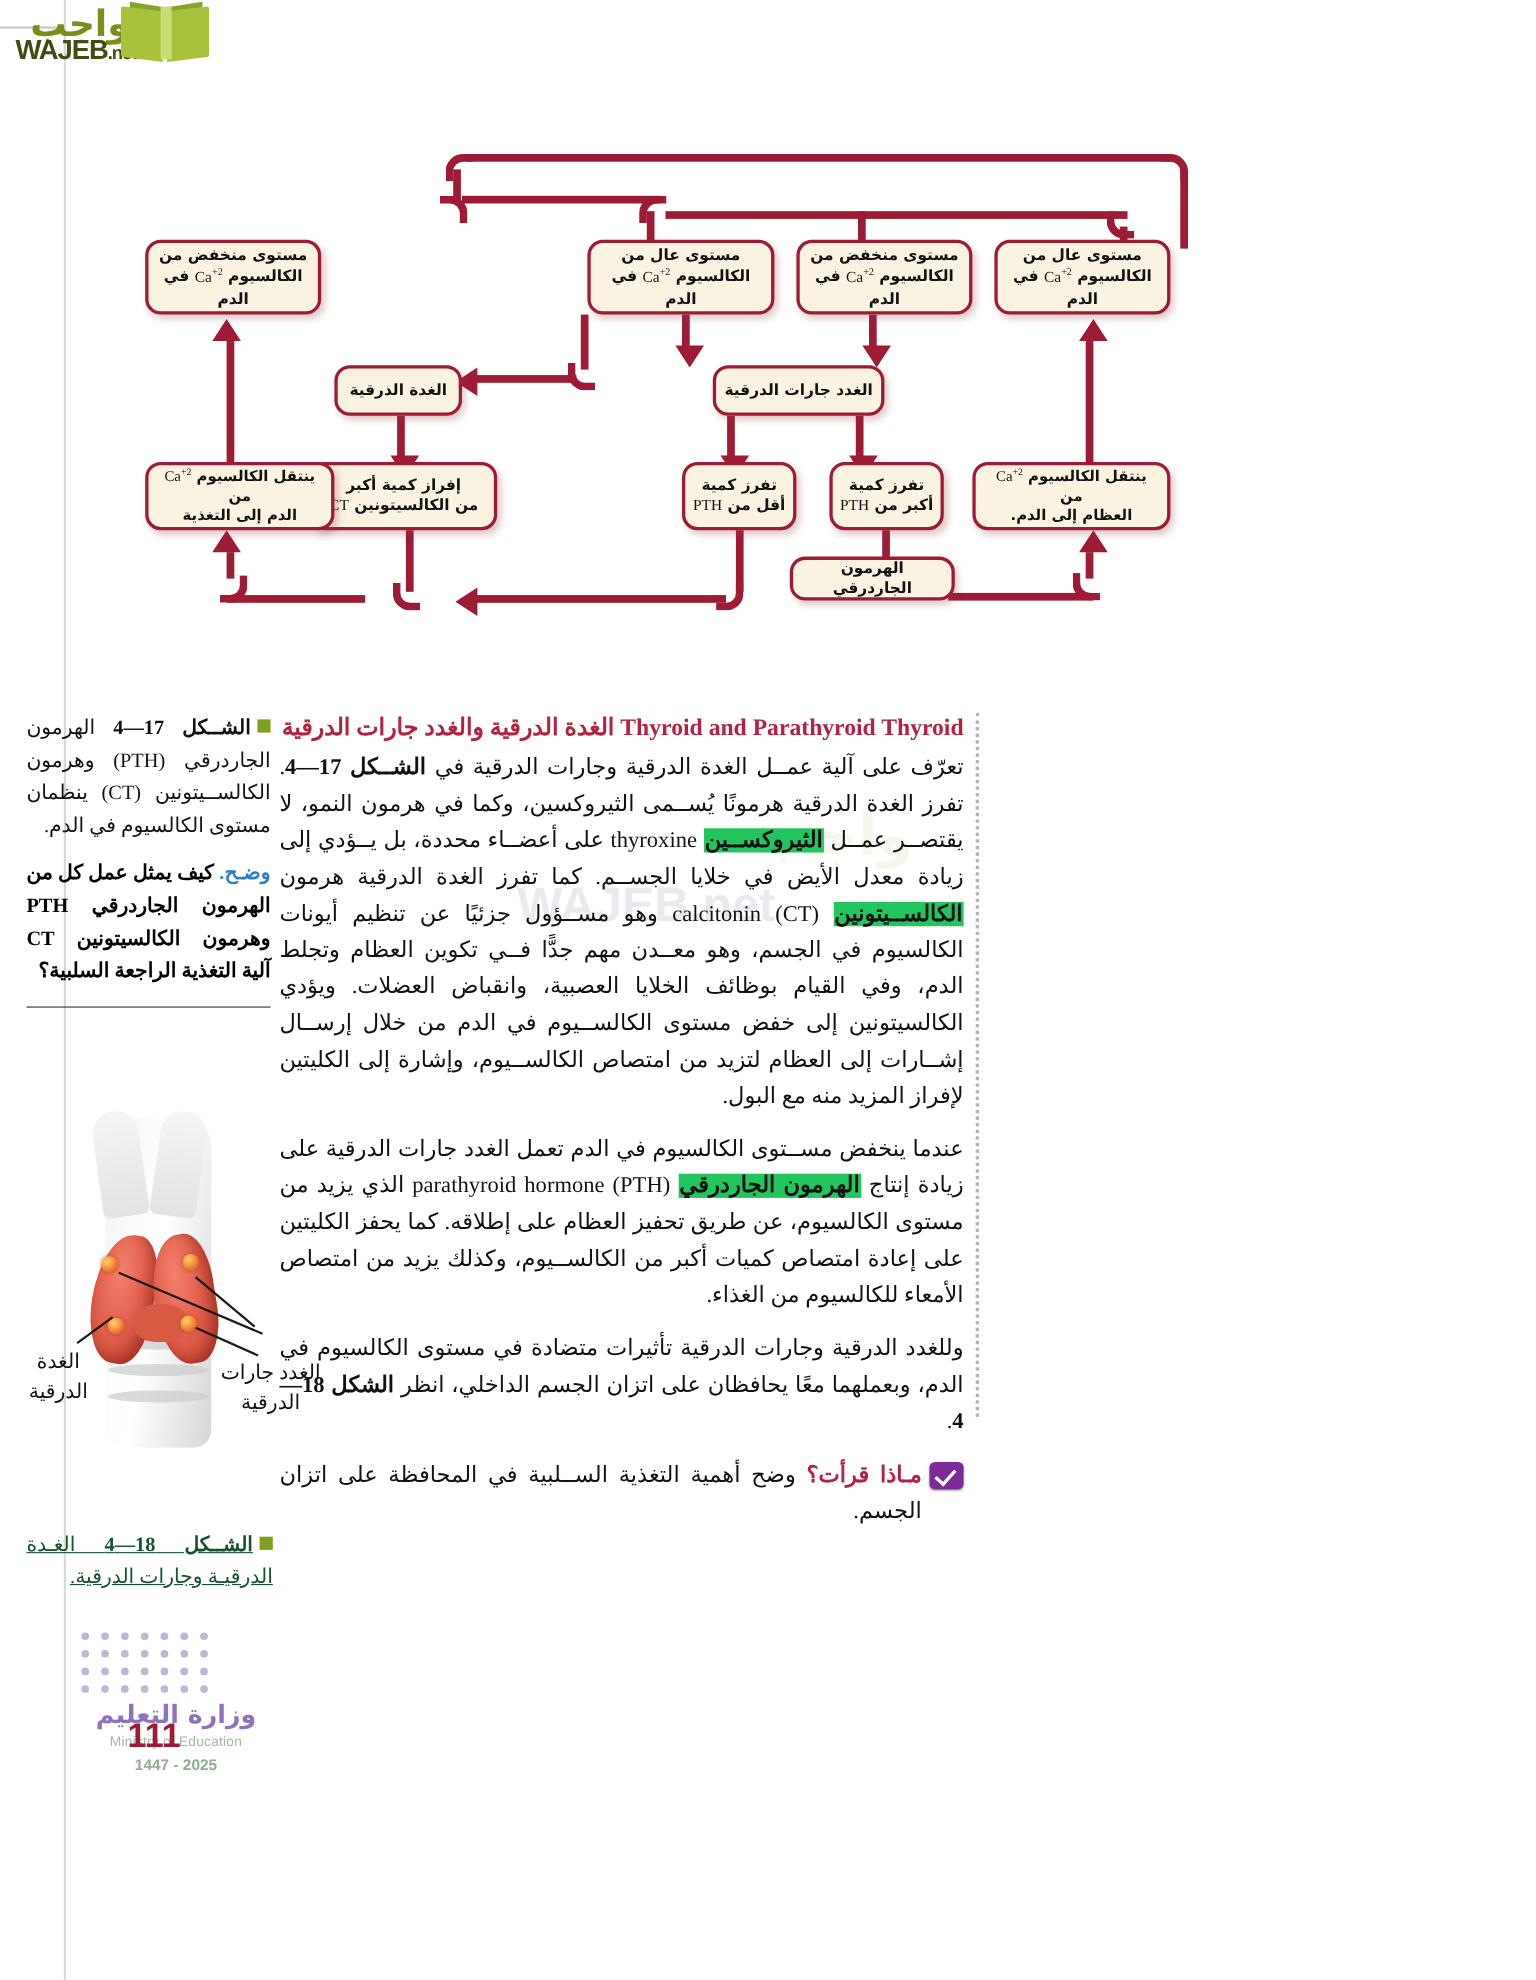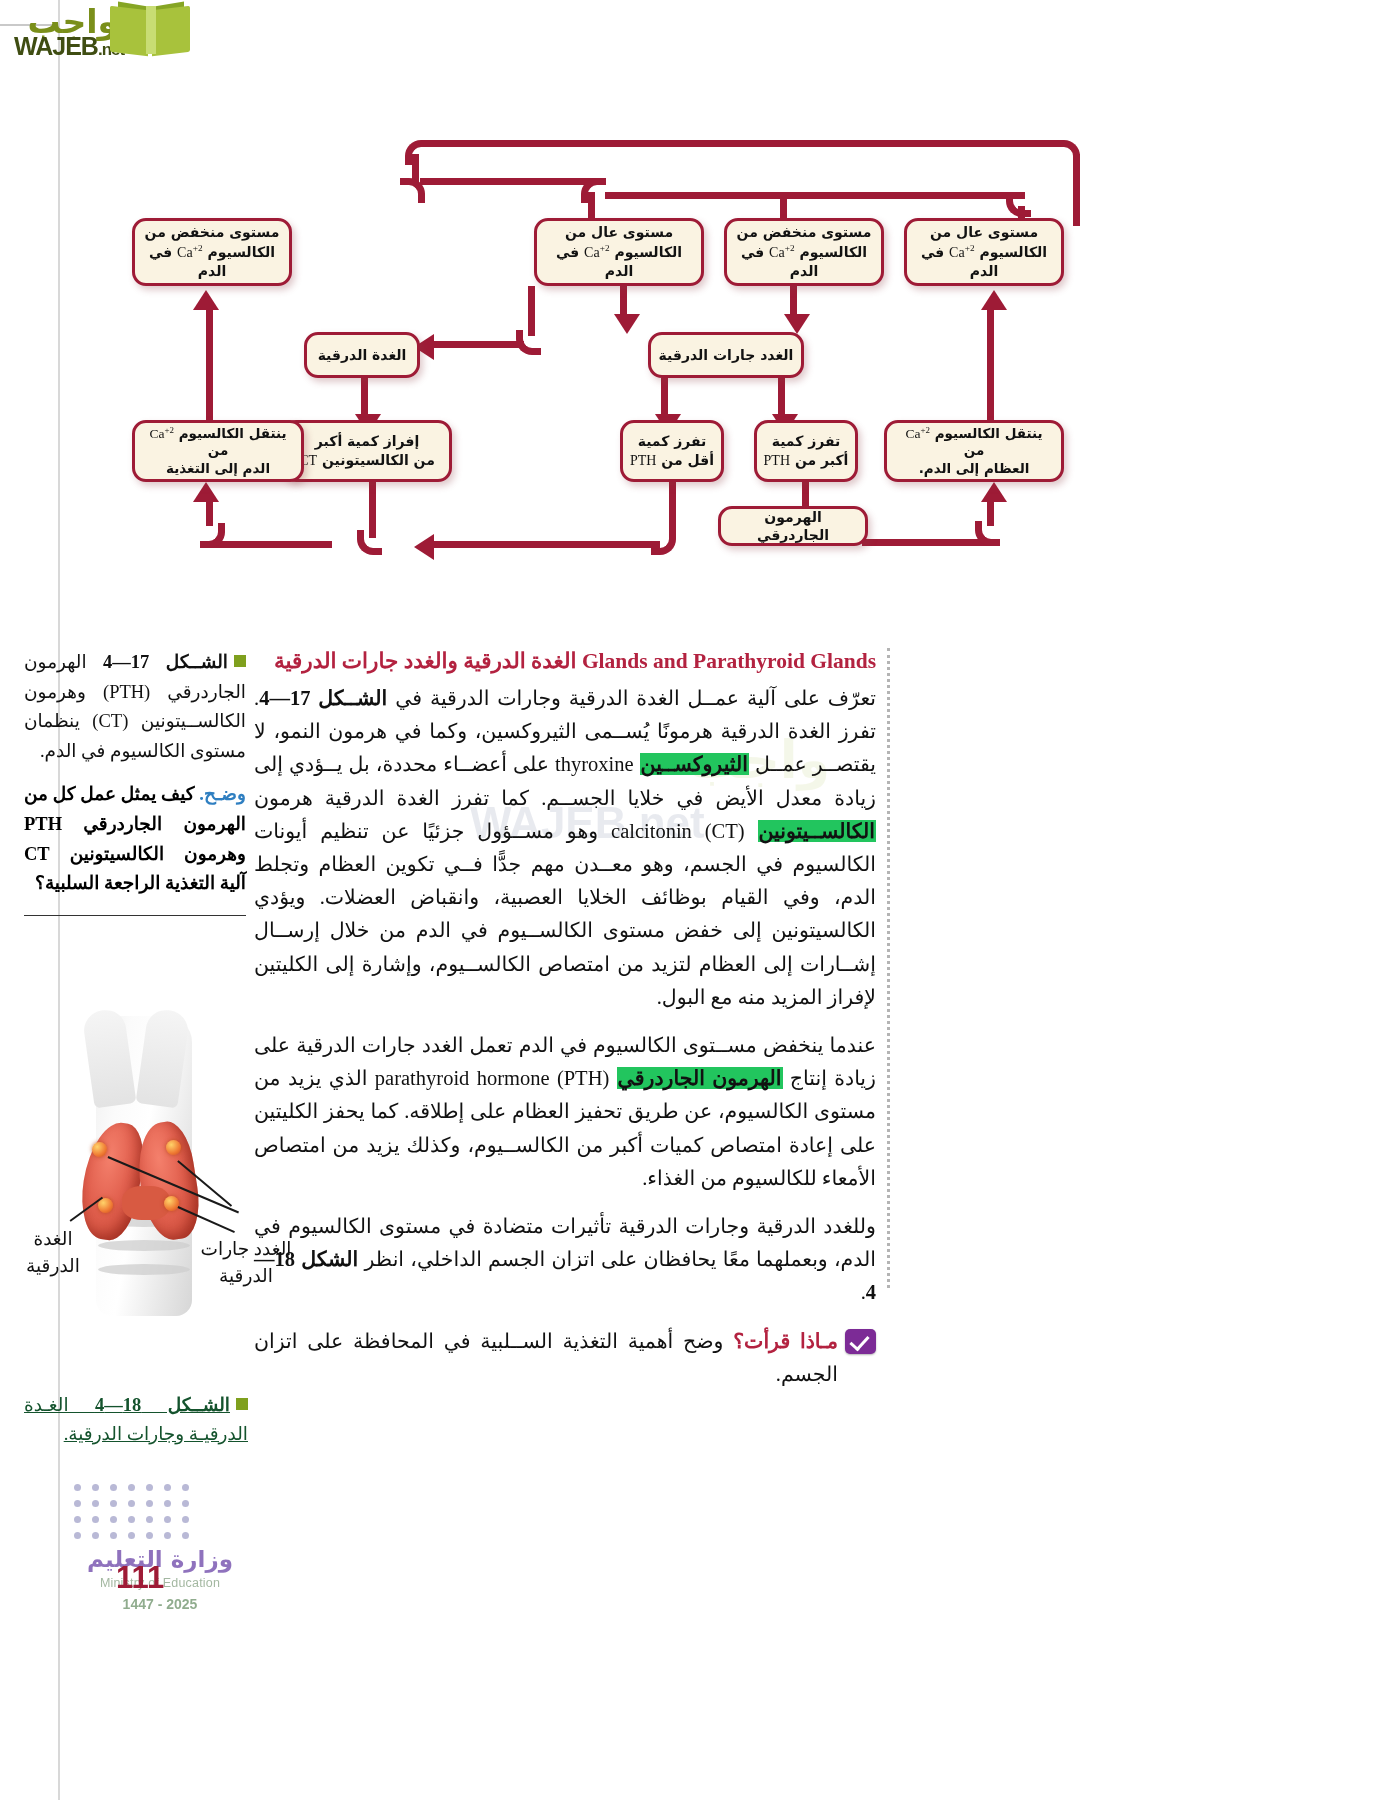--- a/index.html
+++ b/index.html
@@ -390,21 +390,21 @@
 
   <div class="wm">
     <div class="t1">واجب</div>
     <div class="t2">WAJEB.net</div>
   </div>
 
   <div class="col-divider"></div>
 
   <div class="maincol">
     <h2 class="sec-head">
-      <span class="en">Glands and Parathyroid Glands</span>
+      <span class="en">Thyroid and Parathyroid Thyroid</span>
       <span>الغدة الدرقية والغدد جارات الدرقية</span>
     </h2>
 
     <p><span>تعرّف على آلية عمــل الغدة الدرقية وجارات الدرقية في </span><span class="b">الشــكل 17—4</span><span>. تفرز الغدة الدرقية هرمونًا يُســمى الثيروكسين، وكما في هرمون النمو، لا يقتصــر عمــل </span><mark class="hl">الثيروكســين</mark><span> thyroxine على أعضــاء محددة، بل يــؤدي إلى زيادة معدل الأيض في خلايا الجســم. كما تفرز الغدة الدرقية هرمون </span><mark class="hl">الكالســيتونين</mark><span> calcitonin (CT) وهو مســؤول جزئيًا عن تنظيم أيونات الكالسيوم في الجسم، وهو معــدن مهم جدًّا فــي تكوين العظام وتجلط الدم، وفي القيام بوظائف الخلايا العصبية، وانقباض العضلات. ويؤدي الكالسيتونين إلى خفض مستوى الكالســيوم في الدم من خلال إرســال إشــارات إلى العظام لتزيد من امتصاص الكالســيوم، وإشارة إلى الكليتين لإفراز المزيد منه مع البول.</span></p>
 
     <p><span>عندما ينخفض مســتوى الكالسيوم في الدم تعمل الغدد جارات الدرقية على زيادة إنتاج </span><mark class="hl">الهرمون الجاردرقي</mark><span> parathyroid hormone (PTH) الذي يزيد من مستوى الكالسيوم، عن طريق تحفيز العظام على إطلاقه. كما يحفز الكليتين على إعادة امتصاص كميات أكبر من الكالســيوم، وكذلك يزيد من امتصاص الأمعاء للكالسيوم من الغذاء.</span></p>
 
     <p><span>وللغدد الدرقية وجارات الدرقية تأثيرات متضادة في مستوى الكالسيوم في الدم، وبعملهما معًا يحافظان على اتزان الجسم الداخلي، انظر </span><span class="b">الشكل 18—4</span><span>.</span></p>
 
     <div class="readcheck">

